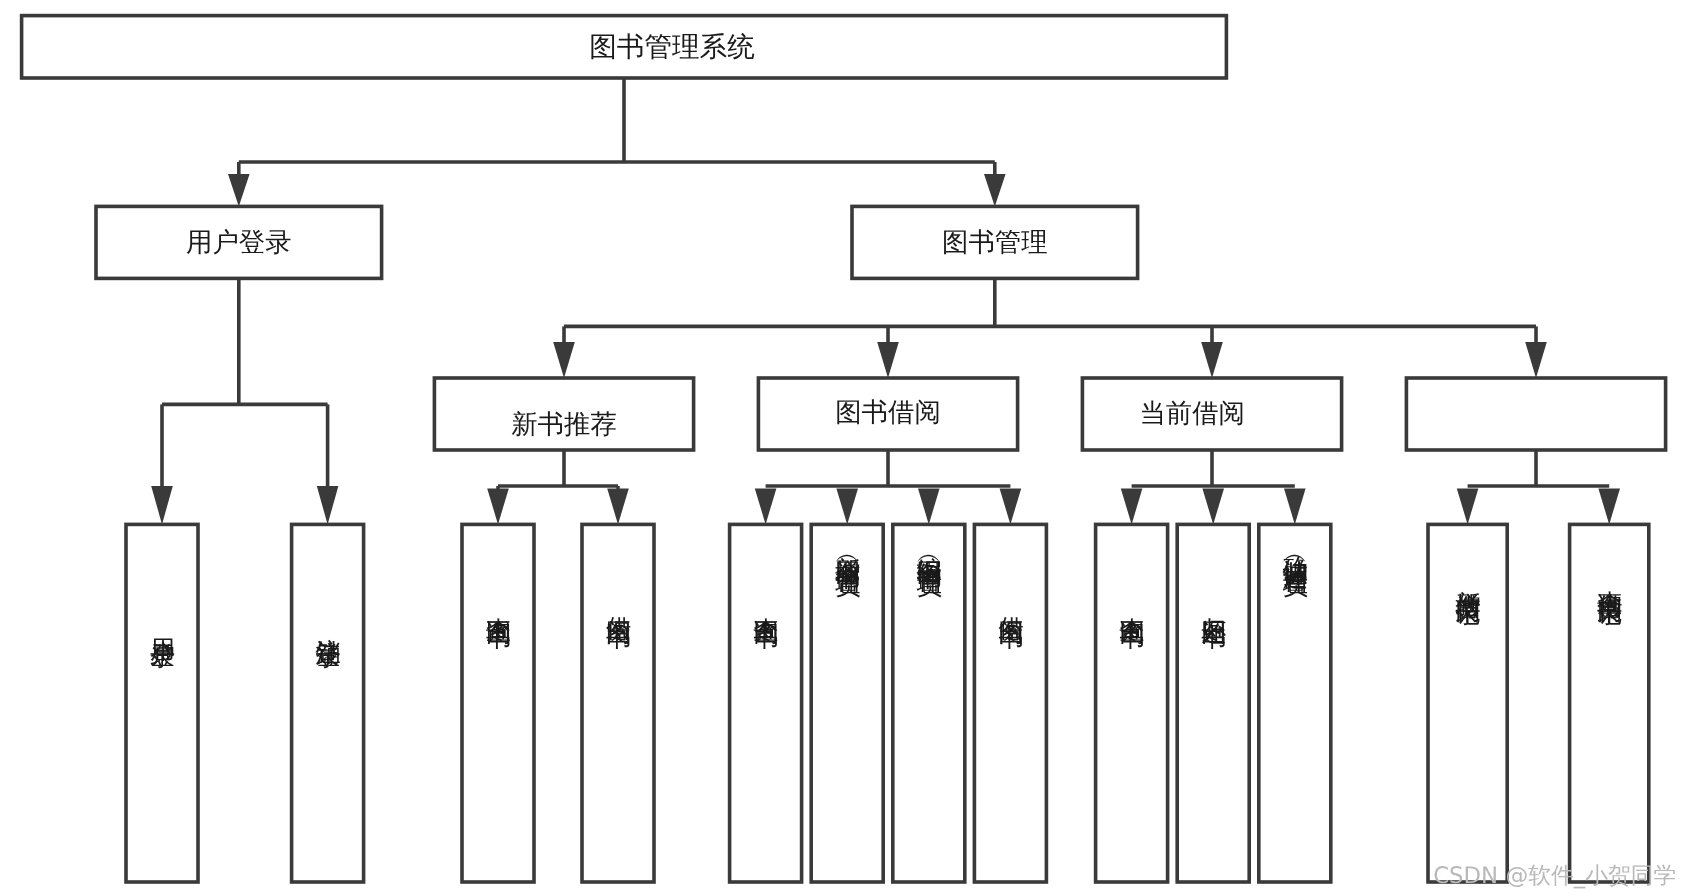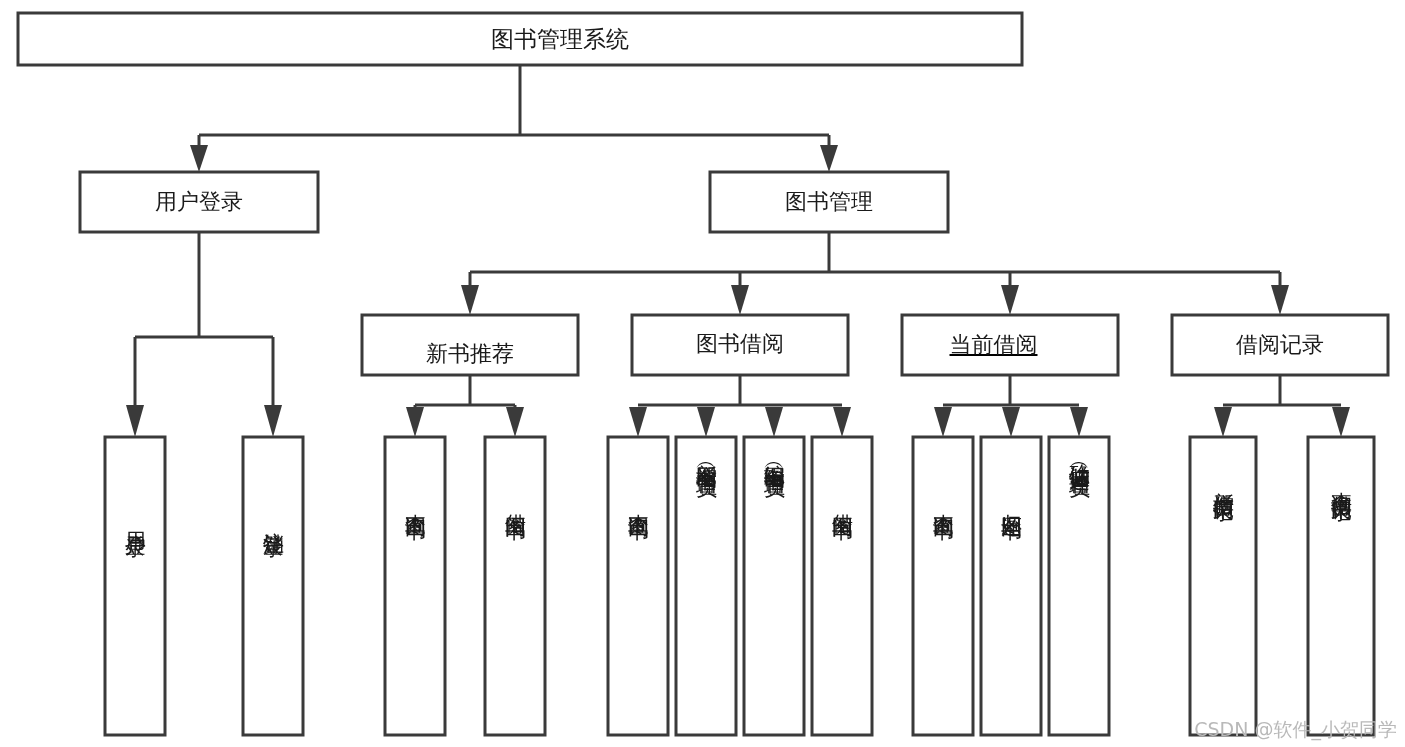--- a/index.html
+++ b/index.html
@@ -201,27 +201,24 @@
   </div>
 
   <div class="hlabel-wrap" style="left:362px; top:324px; width:216px; height:60px;">
     <span class="hlabel-text">新书推荐</span>
   </div>
 
   <div class="hlabel-wrap" style="left:632px; top:314px; width:216px; height:60px;">
     <span class="hlabel-text">图书借阅</span>
   </div>
 
-  <div class="hlabel-wrap" style="left:902px; top:315px; width:183px; height:60px;text-decoration:underline;">
+  <div class="hlabel-wrap" style="left:902px; top:315px; width:183px; height:60px;">
     <span class="hlabel-text">当前借阅</span>
   </div>
 
-  <div class="hlabel-wrap" style="left:1172px; top:315px; width:216px; height:60px;">
-    <span class="hlabel-text">借阅记录</span>
-  </div>
 
   <div class="vlabel-wrap" style="left:105px; top:437px; width:60px; height:298px; padding-top:78px;">
     <span class="vlabel-text">用户登录</span>
   </div>
 
   <div class="vlabel-wrap" style="left:243px; top:437px; width:60px; height:298px; padding-top:78px;">
     <span class="vlabel-text">注销登录</span>
   </div>
 
   <div class="vlabel-wrap" style="left:385px; top:437px; width:60px; height:298px; padding-top:60px;">

